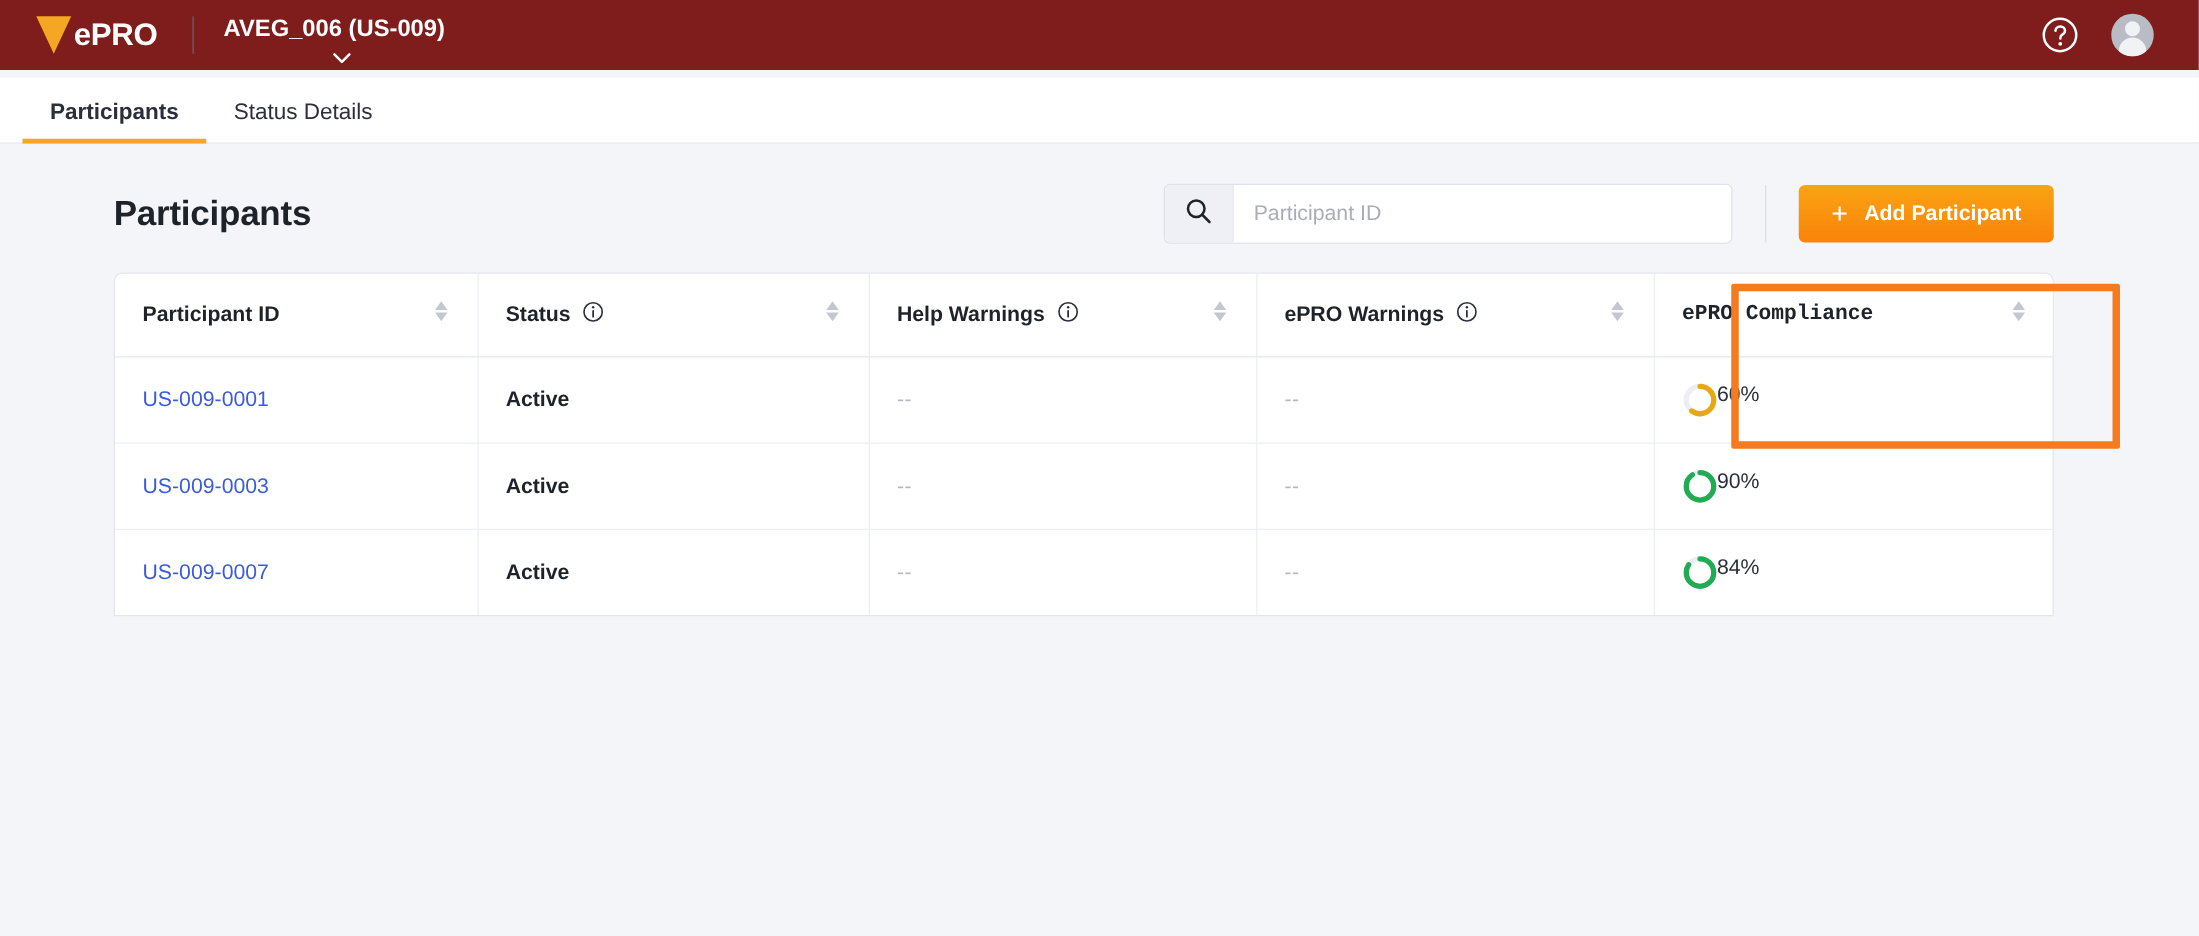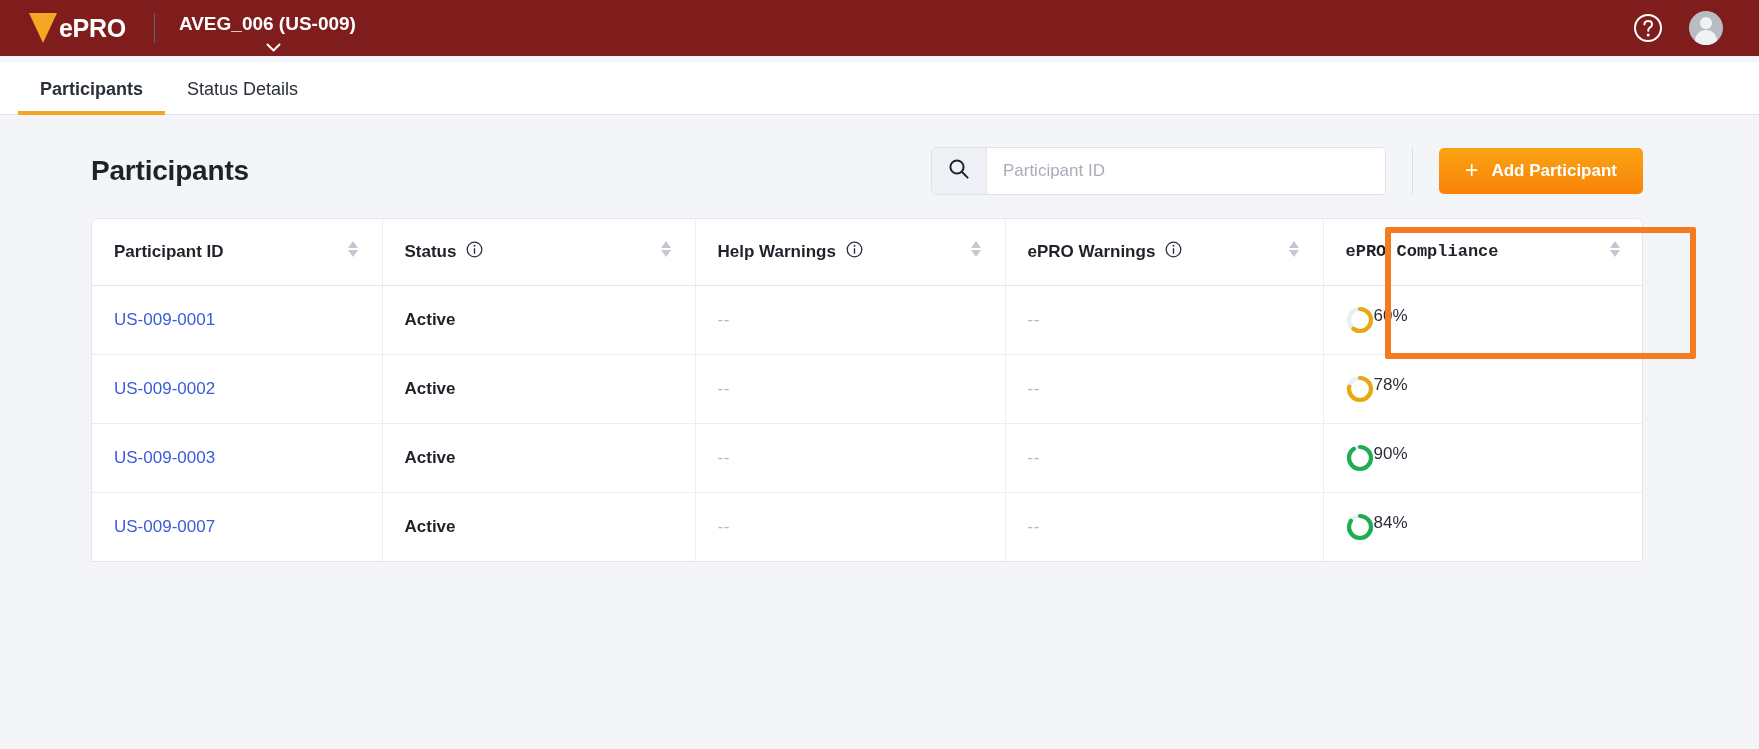--- a/index.html
+++ b/index.html
@@ -432,37 +432,20 @@
                   <svg class="ring" width="28" height="28" viewBox="0 0 28 28">
                     <circle cx="14" cy="14" r="11" fill="none" stroke="#eceef3" stroke-width="4.2"></circle>
                     <circle cx="14" cy="14" r="11" fill="none" stroke="#e8a810" stroke-width="4.2" stroke-linecap="round" stroke-dasharray="69.12" stroke-dashoffset="27.65" transform="rotate(-90 14 14)"></circle>
                   </svg>
                 </span>
                 <span class="comp-label">60%</span>
               </div>
             </td>
           </tr>
           <tr>
-            <td><a class="pid-link">US-009-0002</a></td>
-            <td class="status-cell">Active</td>
-            <td><span class="dash">--</span></td>
-            <td><span class="dash">--</span></td>
-            <td>
-              <div class="comp-cell">
-                <span>
-                  <svg class="ring" width="28" height="28" viewBox="0 0 28 28">
-                    <circle cx="14" cy="14" r="11" fill="none" stroke="#eceef3" stroke-width="4.2"></circle>
-                    <circle cx="14" cy="14" r="11" fill="none" stroke="#e8a810" stroke-width="4.2" stroke-linecap="round" stroke-dasharray="69.12" stroke-dashoffset="15.21" transform="rotate(-90 14 14)"></circle>
-                  </svg>
-                </span>
-                <span class="comp-label">78%</span>
-              </div>
-            </td>
-          </tr>
-          <tr>
             <td><a class="pid-link">US-009-0003</a></td>
             <td class="status-cell">Active</td>
             <td><span class="dash">--</span></td>
             <td><span class="dash">--</span></td>
             <td>
               <div class="comp-cell">
                 <span>
                   <svg class="ring" width="28" height="28" viewBox="0 0 28 28">
                     <circle cx="14" cy="14" r="11" fill="none" stroke="#eceef3" stroke-width="4.2"></circle>
                     <circle cx="14" cy="14" r="11" fill="none" stroke="#20ac52" stroke-width="4.2" stroke-linecap="round" stroke-dasharray="69.12" stroke-dashoffset="6.91" transform="rotate(-90 14 14)"></circle>

